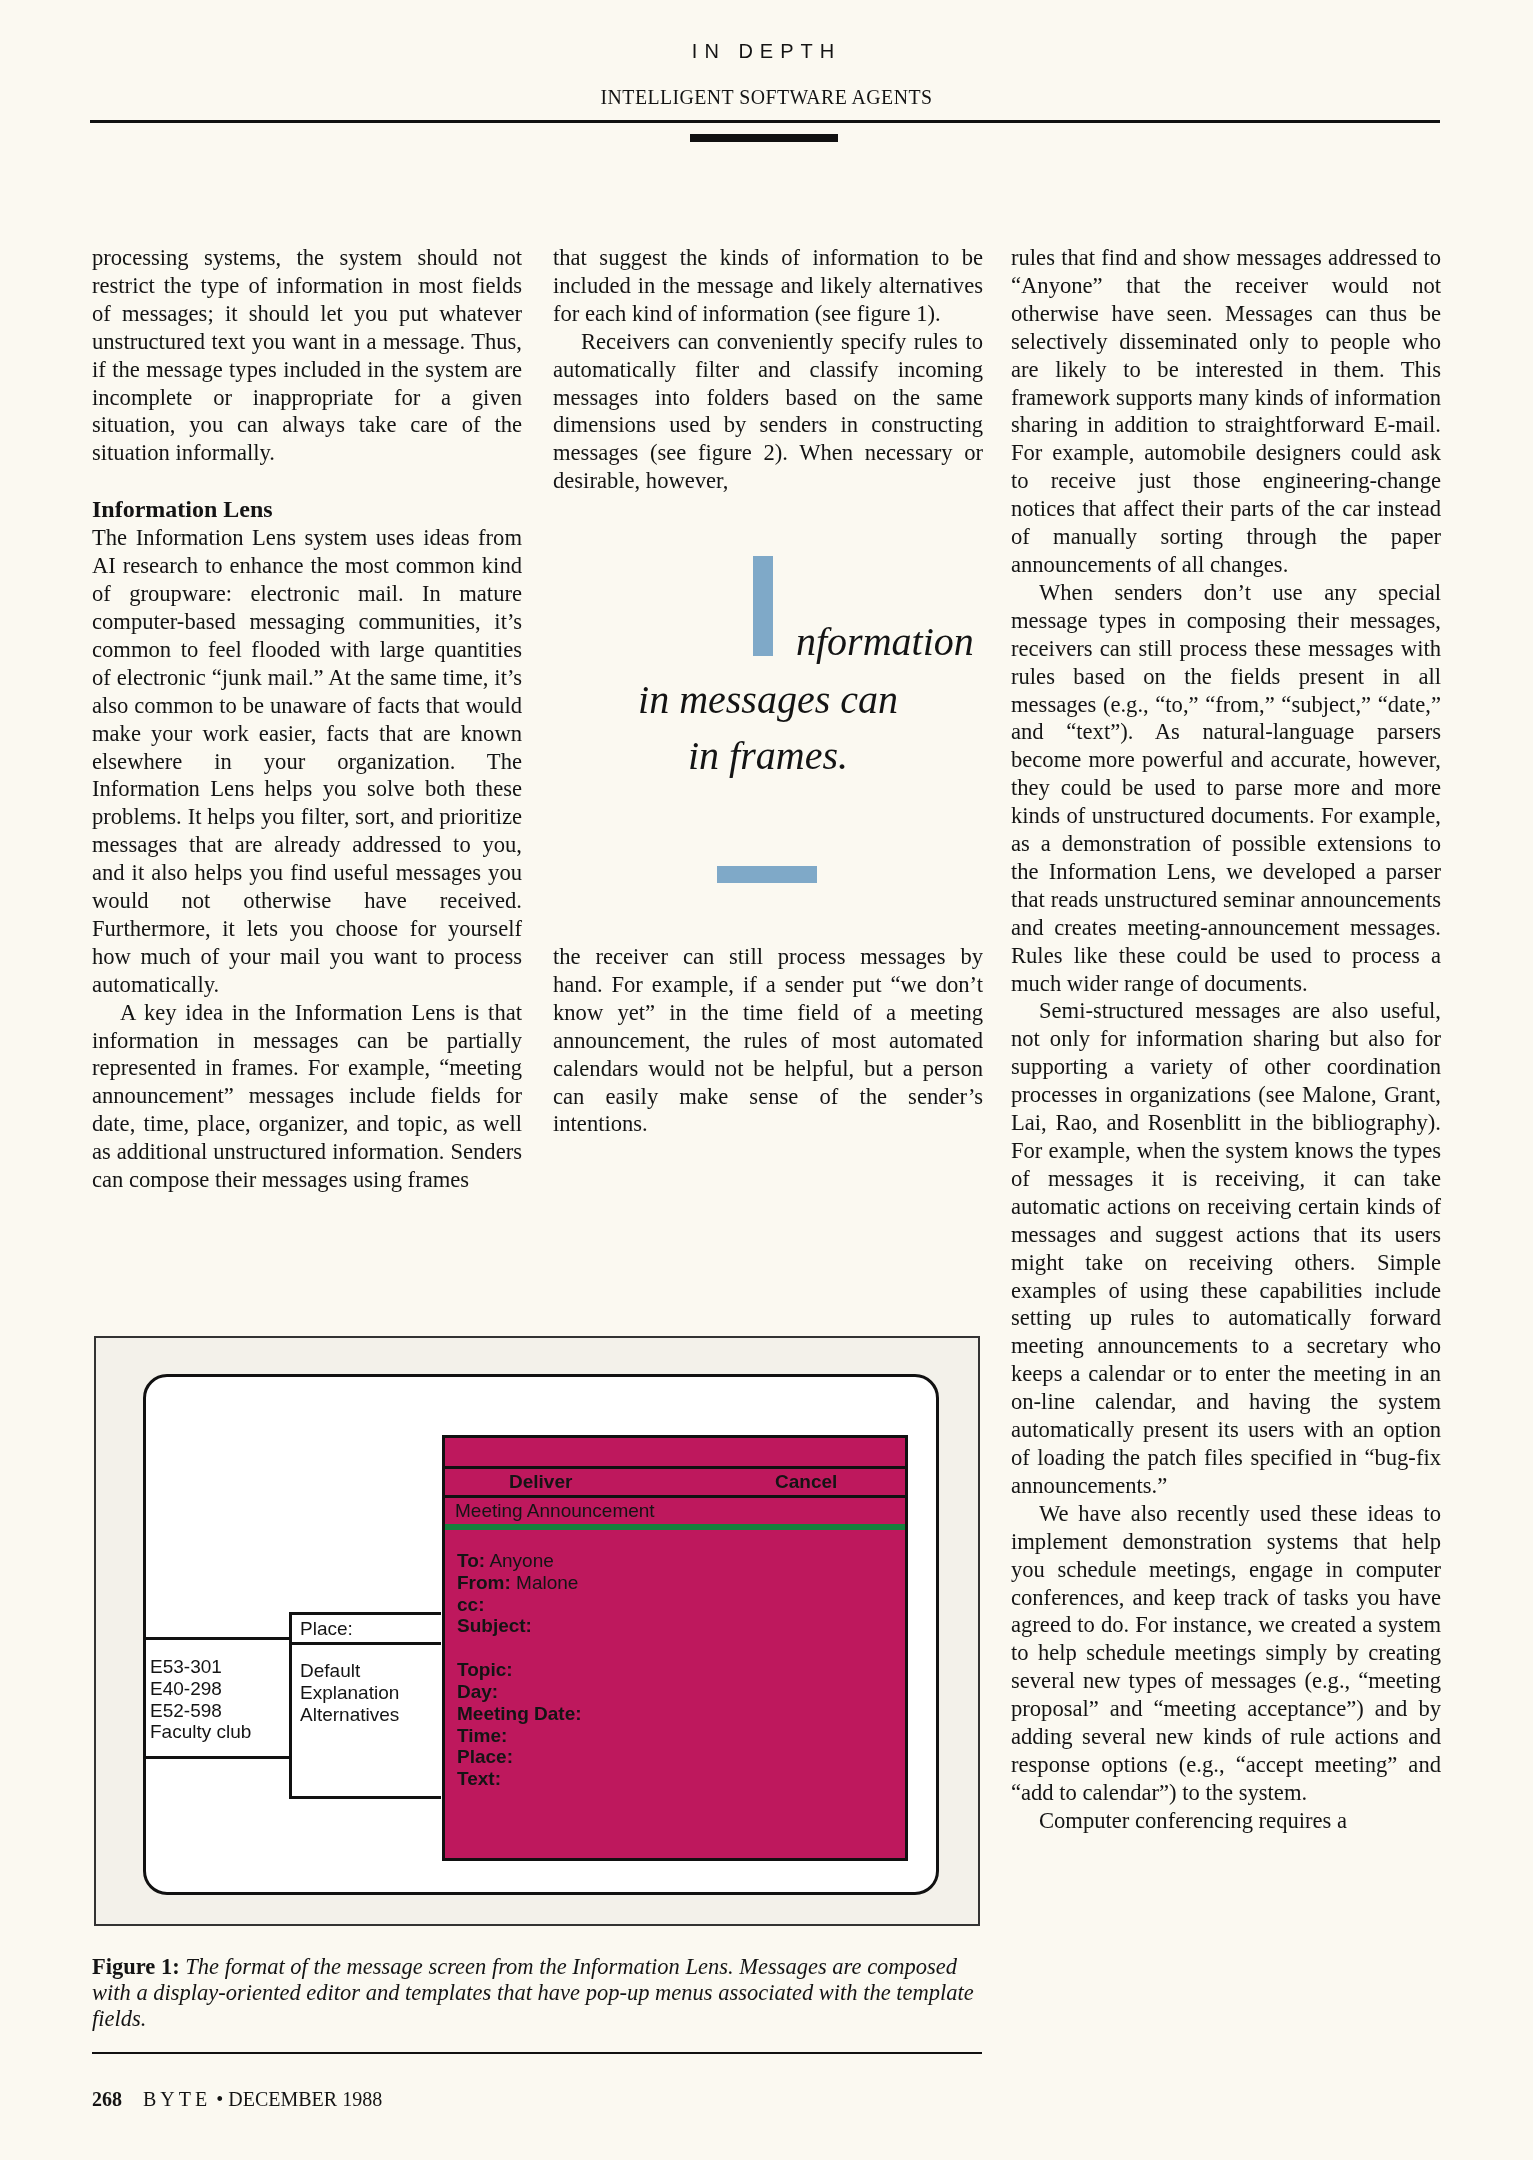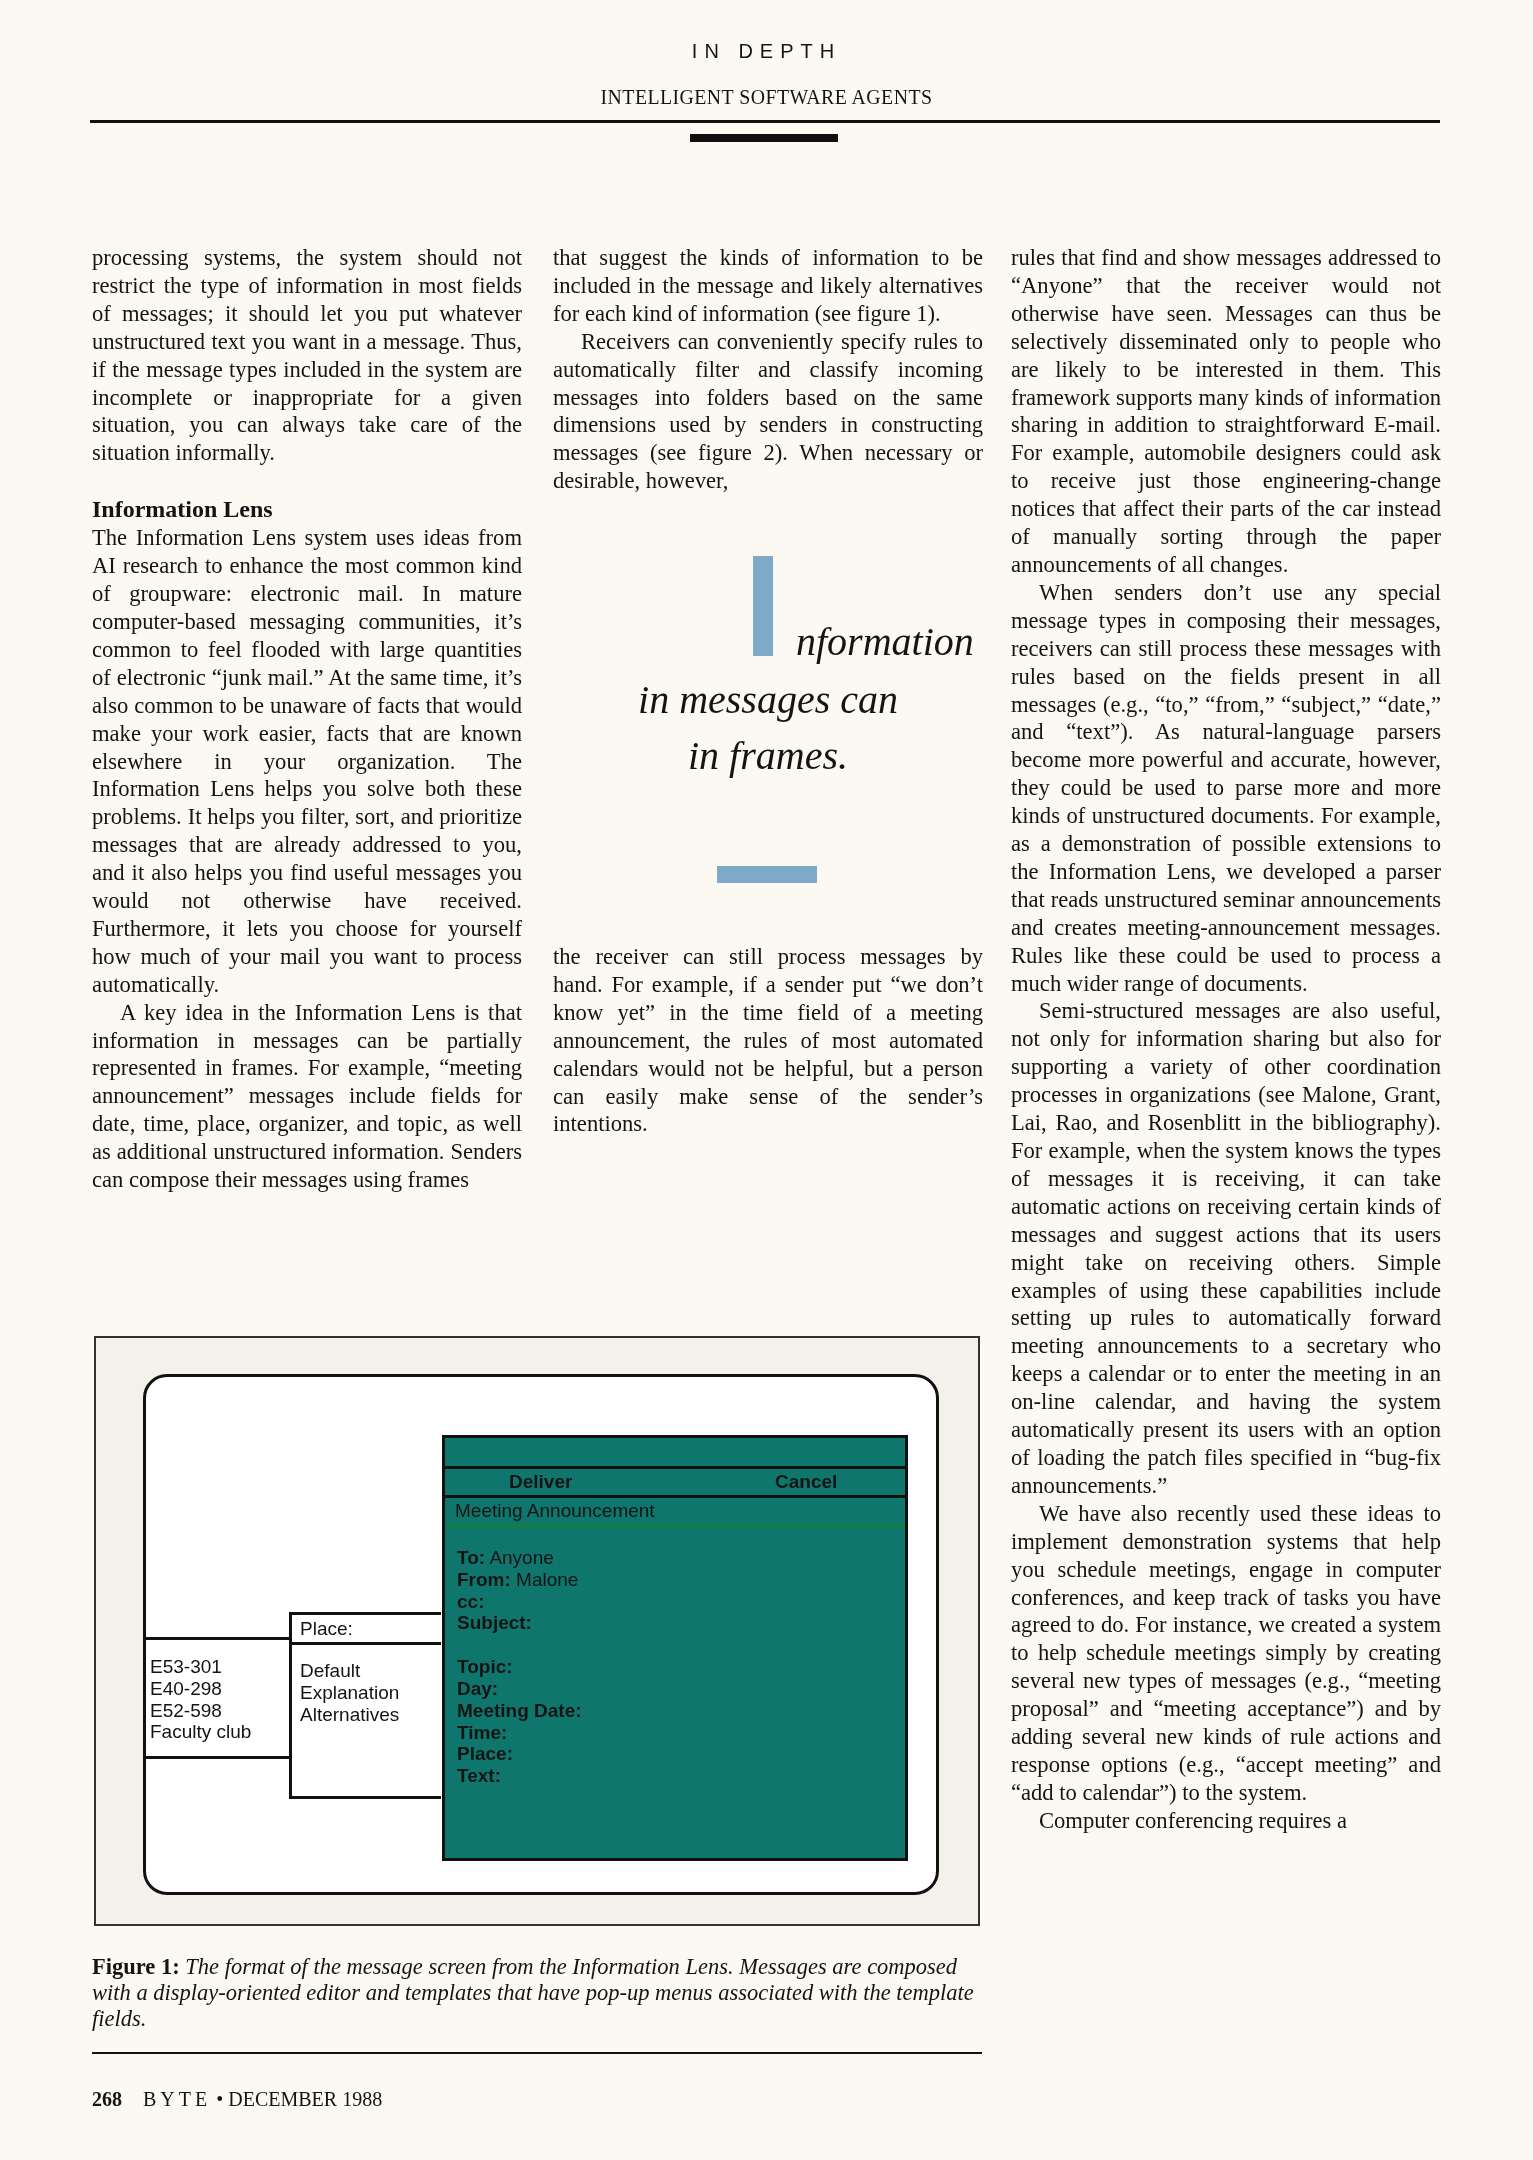--- a/index.html
+++ b/index.html
@@ -56,27 +56,27 @@
     border: 2px solid #333; background: #f3f1ea;
     box-sizing: border-box;
   }
   .screen {
     left: 143px; top: 1374px; width: 796px; height: 521px;
     border: 3px solid #111; border-radius: 24px; background: #fff;
     box-sizing: border-box;
   }
   .msgwin {
     left: 296px; top: 58px; width: 466px; height: 426px;
-    border: 3px solid #111; box-sizing: border-box; background: #0f766e;
+    border: 3px solid #111; box-sizing: border-box; background: #be185d;
     font-family: "Liberation Sans", sans-serif;
   }
   .msgwin .titlebar { height: 28px; border-bottom: 3px solid #111; }
   .msgwin .btnrow { height: 26px; border-bottom: 3px solid #111; position: relative; }
   .msgwin .btn { position: absolute; top: 2px; font-weight: bold; font-size: 19px; cursor: pointer; }
-  .msgwin .typerow { height: 26px; border-bottom: 3px solid #15803d; padding-left: 10px; font-size: 19px; line-height: 26px; }
+  .msgwin .typerow { height: 26px; border-bottom: 6px solid #15803d; padding-left: 10px; font-size: 19px; line-height: 26px; }
   .msgwin .fields { padding: 20px 0 0 12px; font-size: 19px; line-height: 21.8px; }
   .msgwin .fields .lbl { font-weight: bold; }
   .msgwin .fields .gap { height: 22px; }
 
   .popup-menu {
     left: 156px; top: 260px; width: 144px; height: 160px;
     border: 3px solid #111; border-right: none; box-sizing: border-box; background: #fff;
     font-family: "Liberation Sans", sans-serif; font-size: 19px; line-height: 21.8px;
     padding: 16px 0 0 4px;
   }

